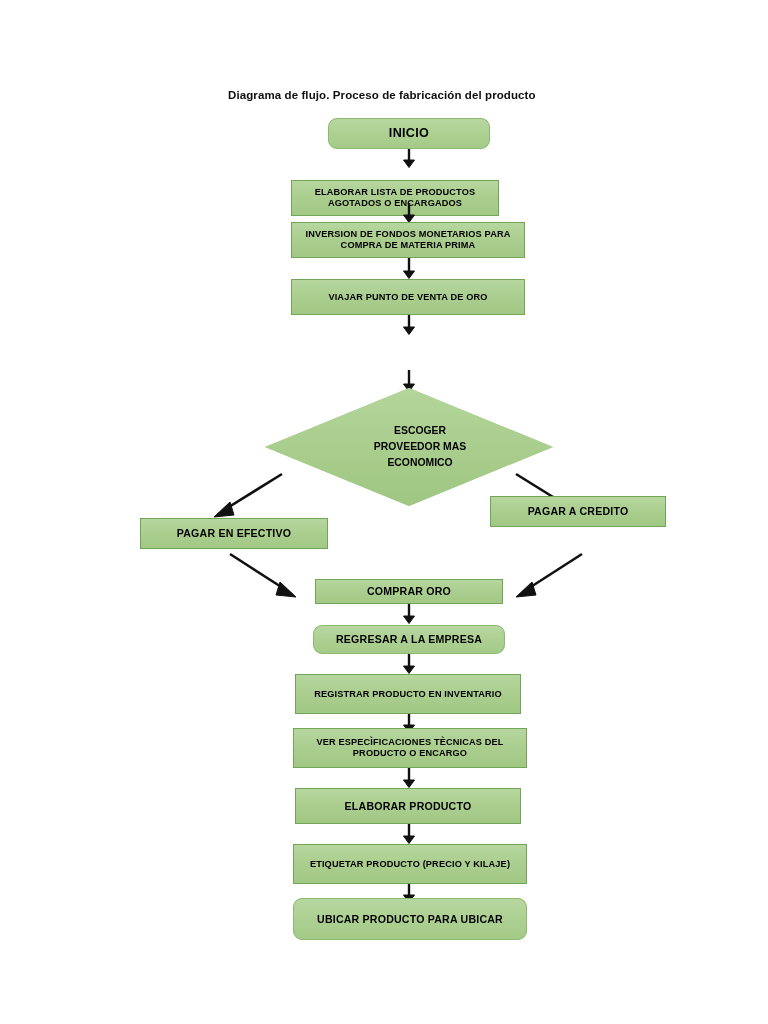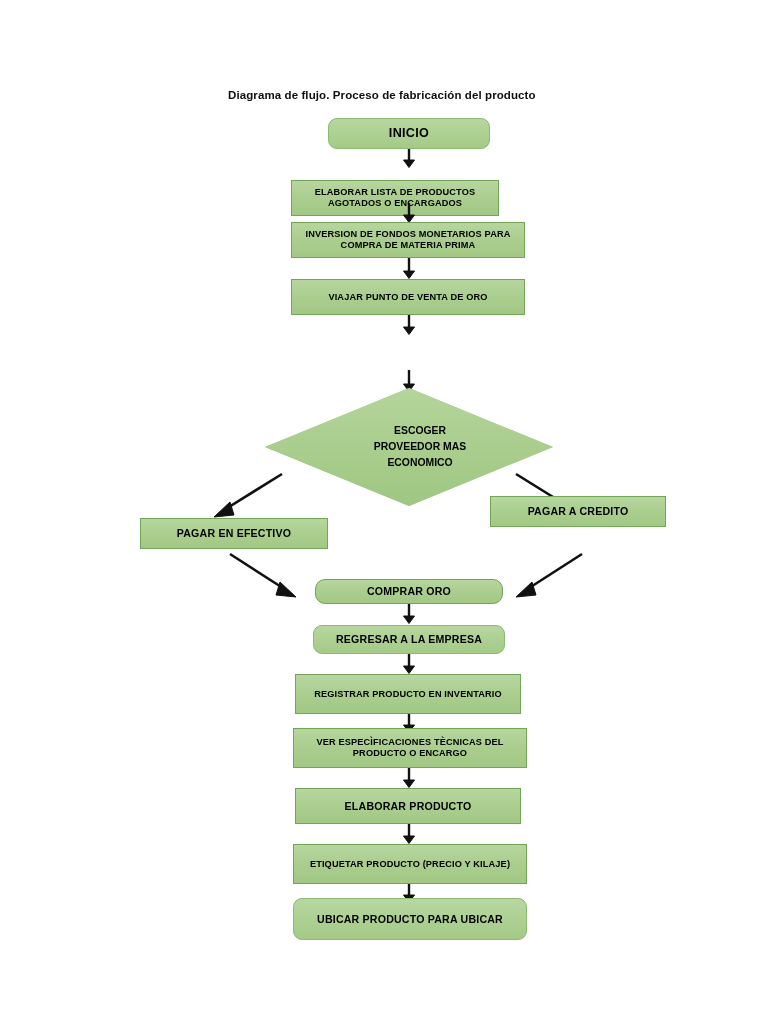--- a/index.html
+++ b/index.html
@@ -155,21 +155,21 @@
   <svg class="arrow" style="left:228px; top:552px;" width="80" height="48" viewBox="0 0 80 48">
     <line x1="2" y1="2" x2="58" y2="38" stroke-width="2.6"></line>
     <path d="M52 30 L68 45 L48 43 Z" fill="#111" stroke="none"></path>
   </svg>
 
   <svg class="arrow" style="left:506px; top:552px;" width="80" height="48" viewBox="0 0 80 48">
     <line x1="76" y1="2" x2="20" y2="38" stroke-width="2.6"></line>
     <path d="M26 30 L10 45 L30 43 Z" fill="#111" stroke="none"></path>
   </svg>
 
-  <div class="node sharp" style="left:315px; top:579px; width:188px; height:25px;border-radius:10px;">
+  <div class="node sharp" style="left:315px; top:579px; width:188px; height:25px;">
     <span class="lbl t-md">COMPRAR ORO</span>
   </div>
 
   <svg class="arrow" style="left:402px; top:604px;" width="14" height="20" viewBox="0 0 14 20">
     <line x1="7" y1="0" x2="7" y2="13" stroke-width="2.4"></line>
     <path d="M1.5 12 L12.5 12 L7 19.5 Z" fill="#111" stroke="none"></path>
   </svg>
 
   <div class="node rounded" style="left:313px; top:625px; width:192px; height:29px;">
     <span class="lbl t-md">REGRESAR A LA EMPRESA</span>

